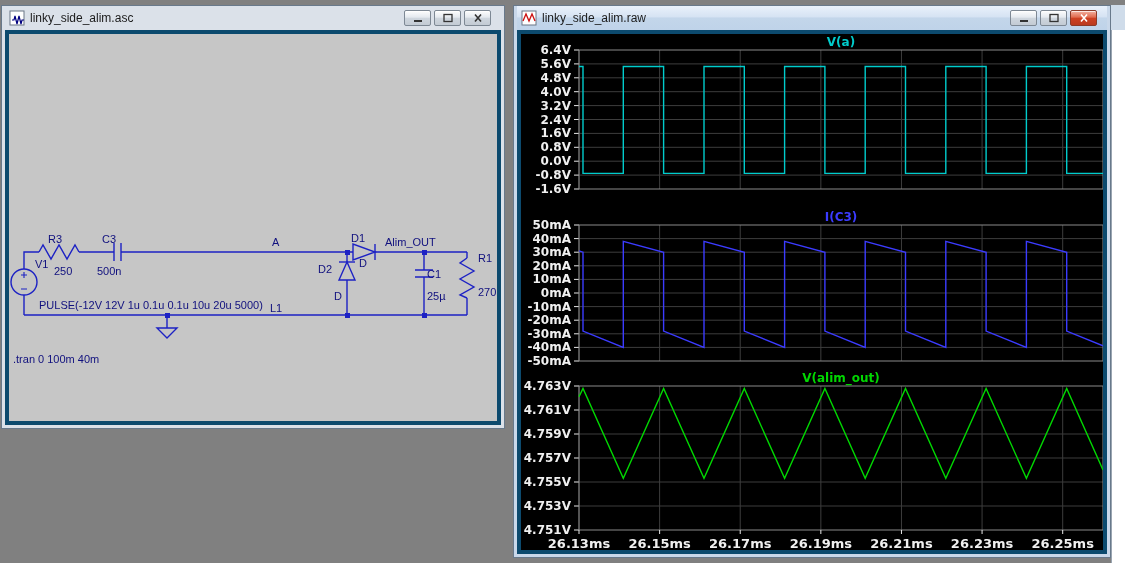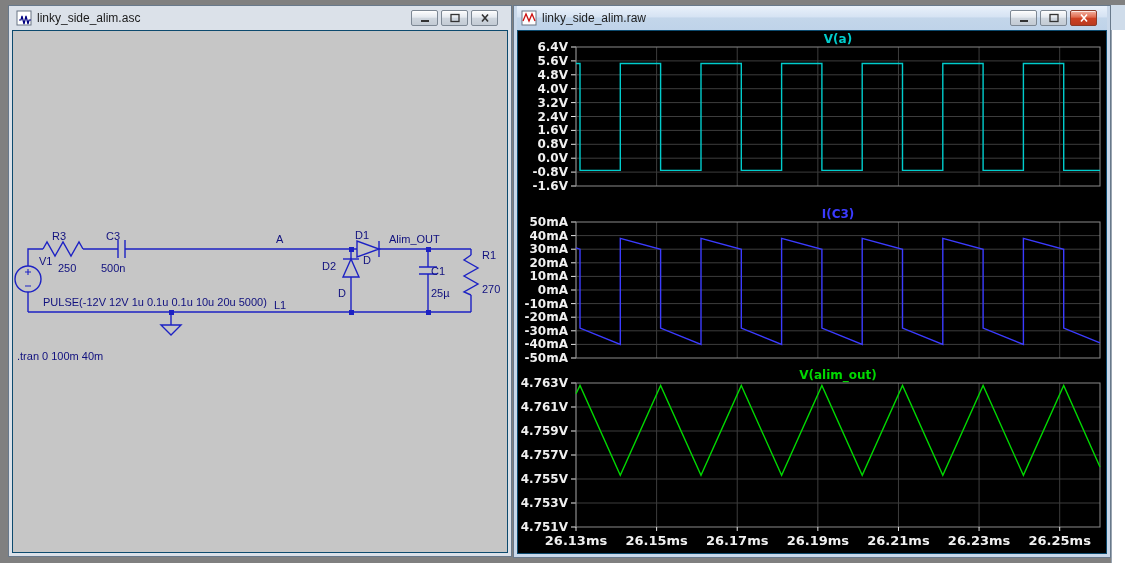--- a/index.html
+++ b/index.html
@@ -11,35 +11,35 @@
   .titlebar{height:24px;display:flex;align-items:center;gap:5px;padding:0 2px 0 4px;}
   .window.inactive .titlebar{background:linear-gradient(#f1f4f8,#e3e9f0 45%,#d6deе8 50%,#d4dce6);}
   .window.active .titlebar{background:linear-gradient(#e9f1fb,#d6e3f3 45%,#c3d6ea 50%,#bfd3e9);}
   .titlebar .title{font-size:12px;color:#1b1b1b;white-space:nowrap;}
   .win-icon{width:16px;height:16px;flex:0 0 auto;display:inline-block;}
   .win-buttons{margin-left:auto;display:flex;gap:3px;padding-right:8px;}
   .win-btn{width:27px;height:16px;border:1px solid #7d8894;border-radius:2px;box-sizing:border-box;
            background:linear-gradient(#fdfdfd,#e4e9ef 45%,#cfd6de 50%,#c3cbd4);
            display:flex;align-items:center;justify-content:center;box-shadow:inset 0 1px 0 rgba(255,255,255,.7);}
   .win-btn.close-active{background:linear-gradient(#f3b3a3,#e06a4e 45%,#ce4123 50%,#ba3a1f);border-color:#8c3a28;}
-  .client{position:absolute;left:3px;right:3px;top:24px;bottom:3px;border:1px solid #0c4a6e;
+  .client{position:absolute;left:3px;right:3px;top:24px;bottom:3px;border:4px solid #0c4a6e;
           box-sizing:border-box;overflow:hidden;}
   .schematic-client{background:#c6c6c6;text-align:right;}
   .wave-client{background:#000;}
   #schematic-svg text{font-family:"Liberation Sans",sans-serif;font-size:11px;fill:#10107e;}
   #wave-svg text{font-family:"DejaVu Sans",sans-serif;}
   .sliver-top{position:absolute;left:1111px;top:5px;width:14px;height:25px;background:#cfdcea;}
   .sliver{position:absolute;left:1111px;top:30px;width:14px;height:533px;background:#ffffff;border-left:1px solid #9aa5b1;box-sizing:border-box;}
 </style>
 </head>
 <body>
 
 <div>
 
-  <div class="window inactive" style="left:8px;top:5px;width:504px;height:552px;">
+  <div class="window inactive" style="left:1px;top:5px;width:504px;height:424px;">
     <div class="titlebar">
       <span class="win-icon">
         <svg width="16" height="16">
           <rect x="1" y="1" width="14" height="14" fill="#ffffff" stroke="#6a7686"></rect>
           <path d="M3,10 h2 l1,-4 2,8 2,-8 2,8 1,-4 h2" stroke="#000080" fill="none" stroke-width="1.2"></path>
         </svg>
       </span>
       <span class="title">linky_side_alim.asc</span>
       <span class="win-buttons">
         <span class="win-btn">

